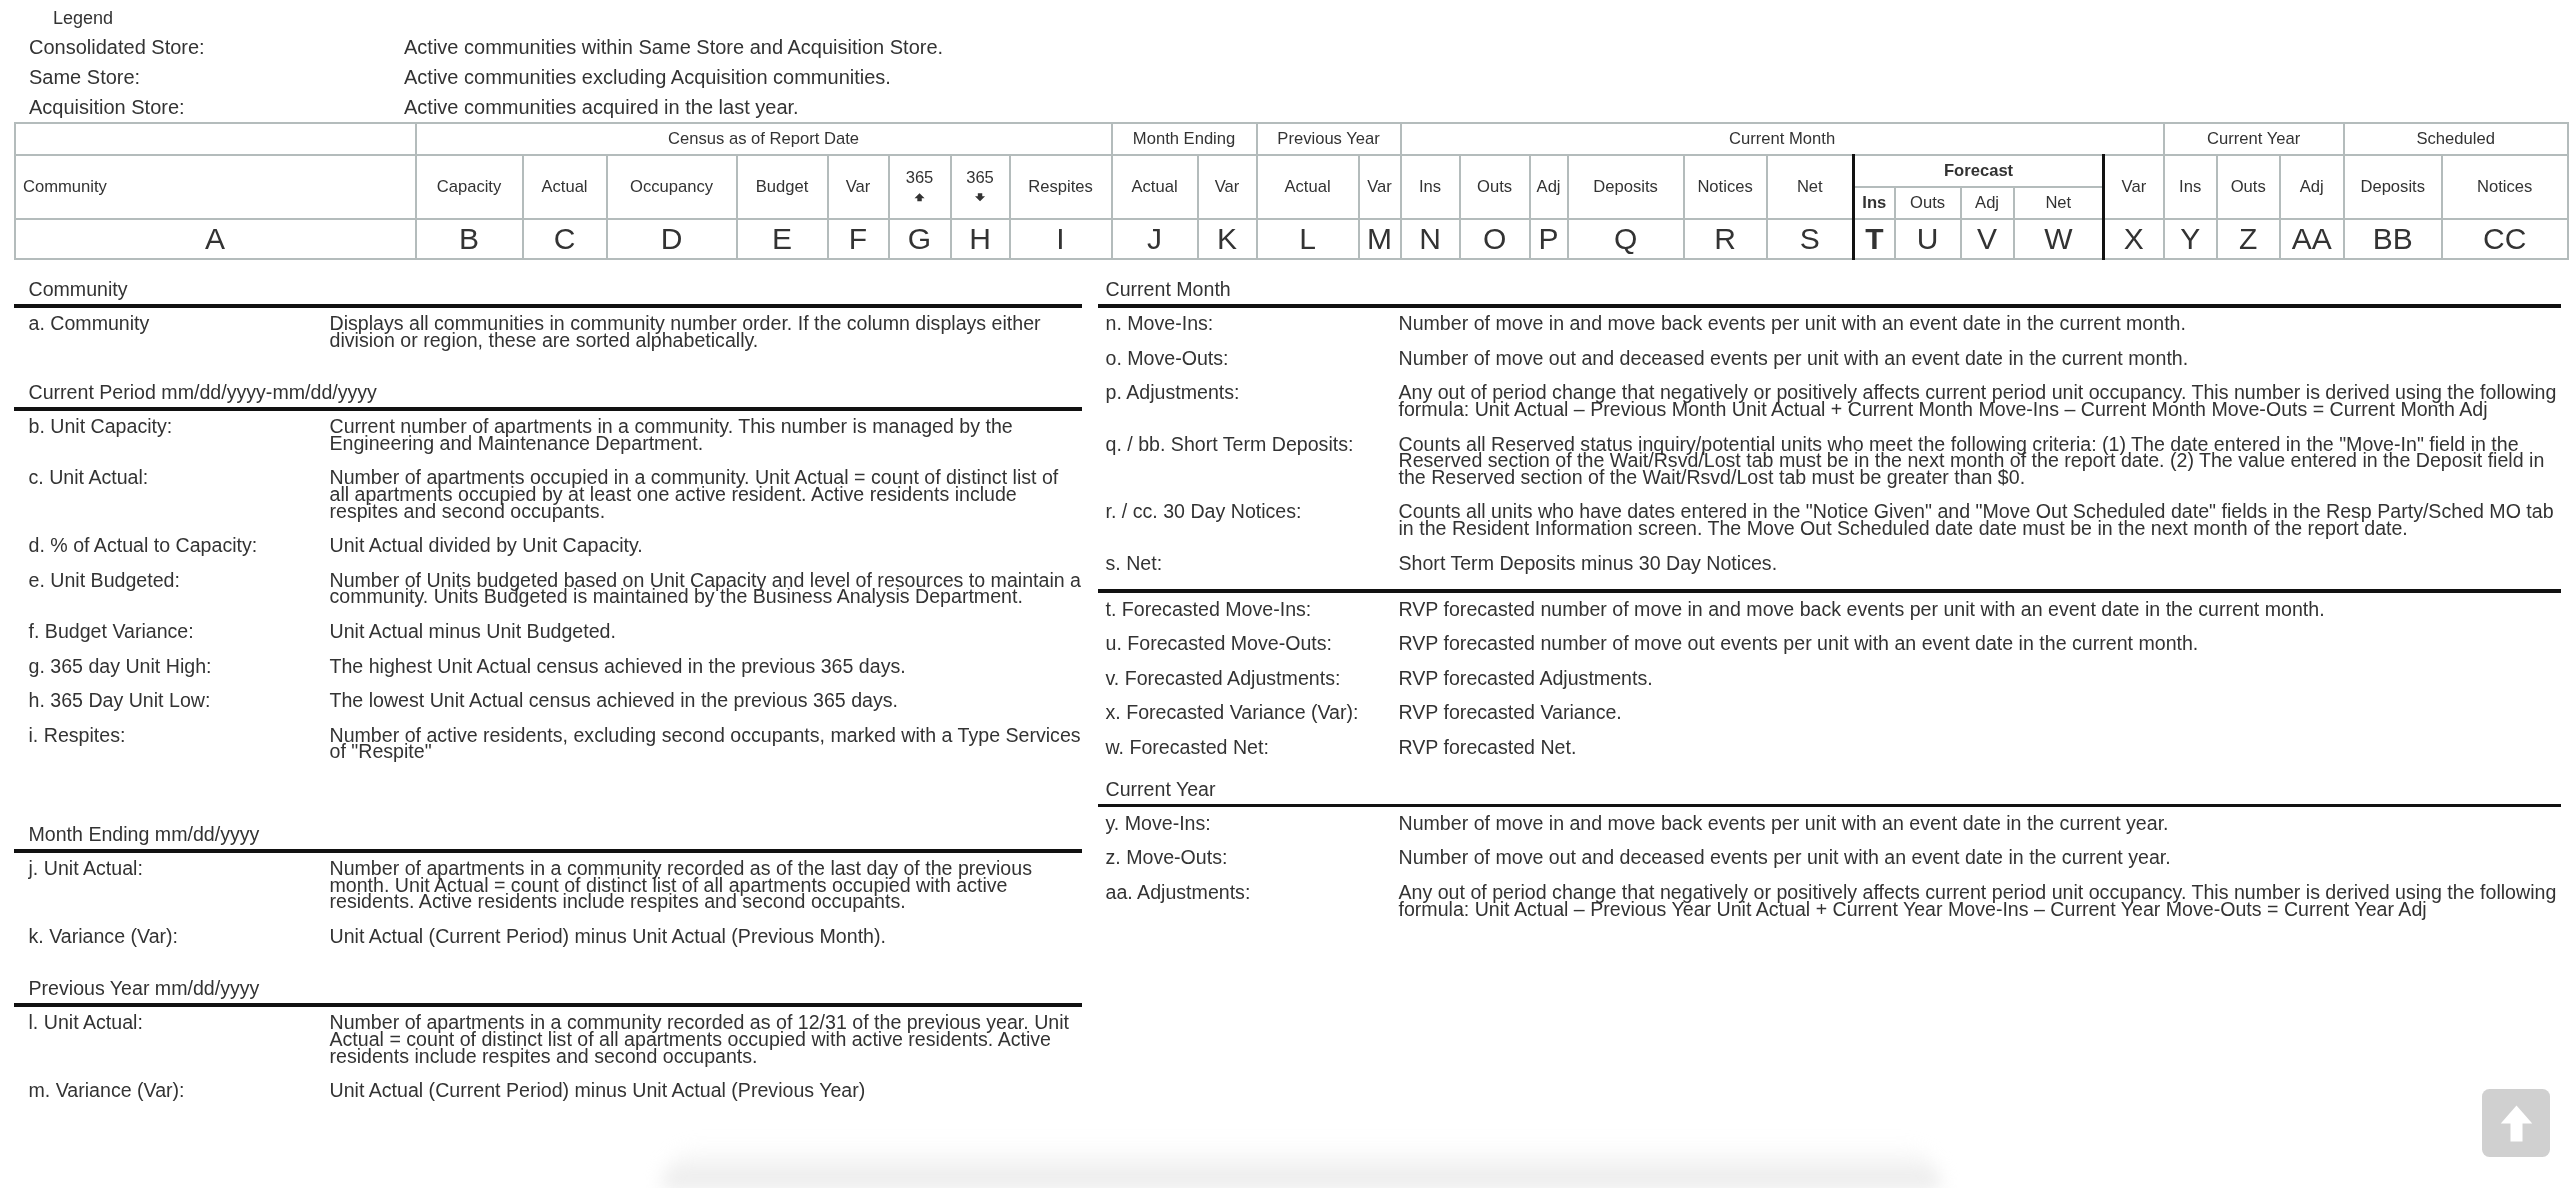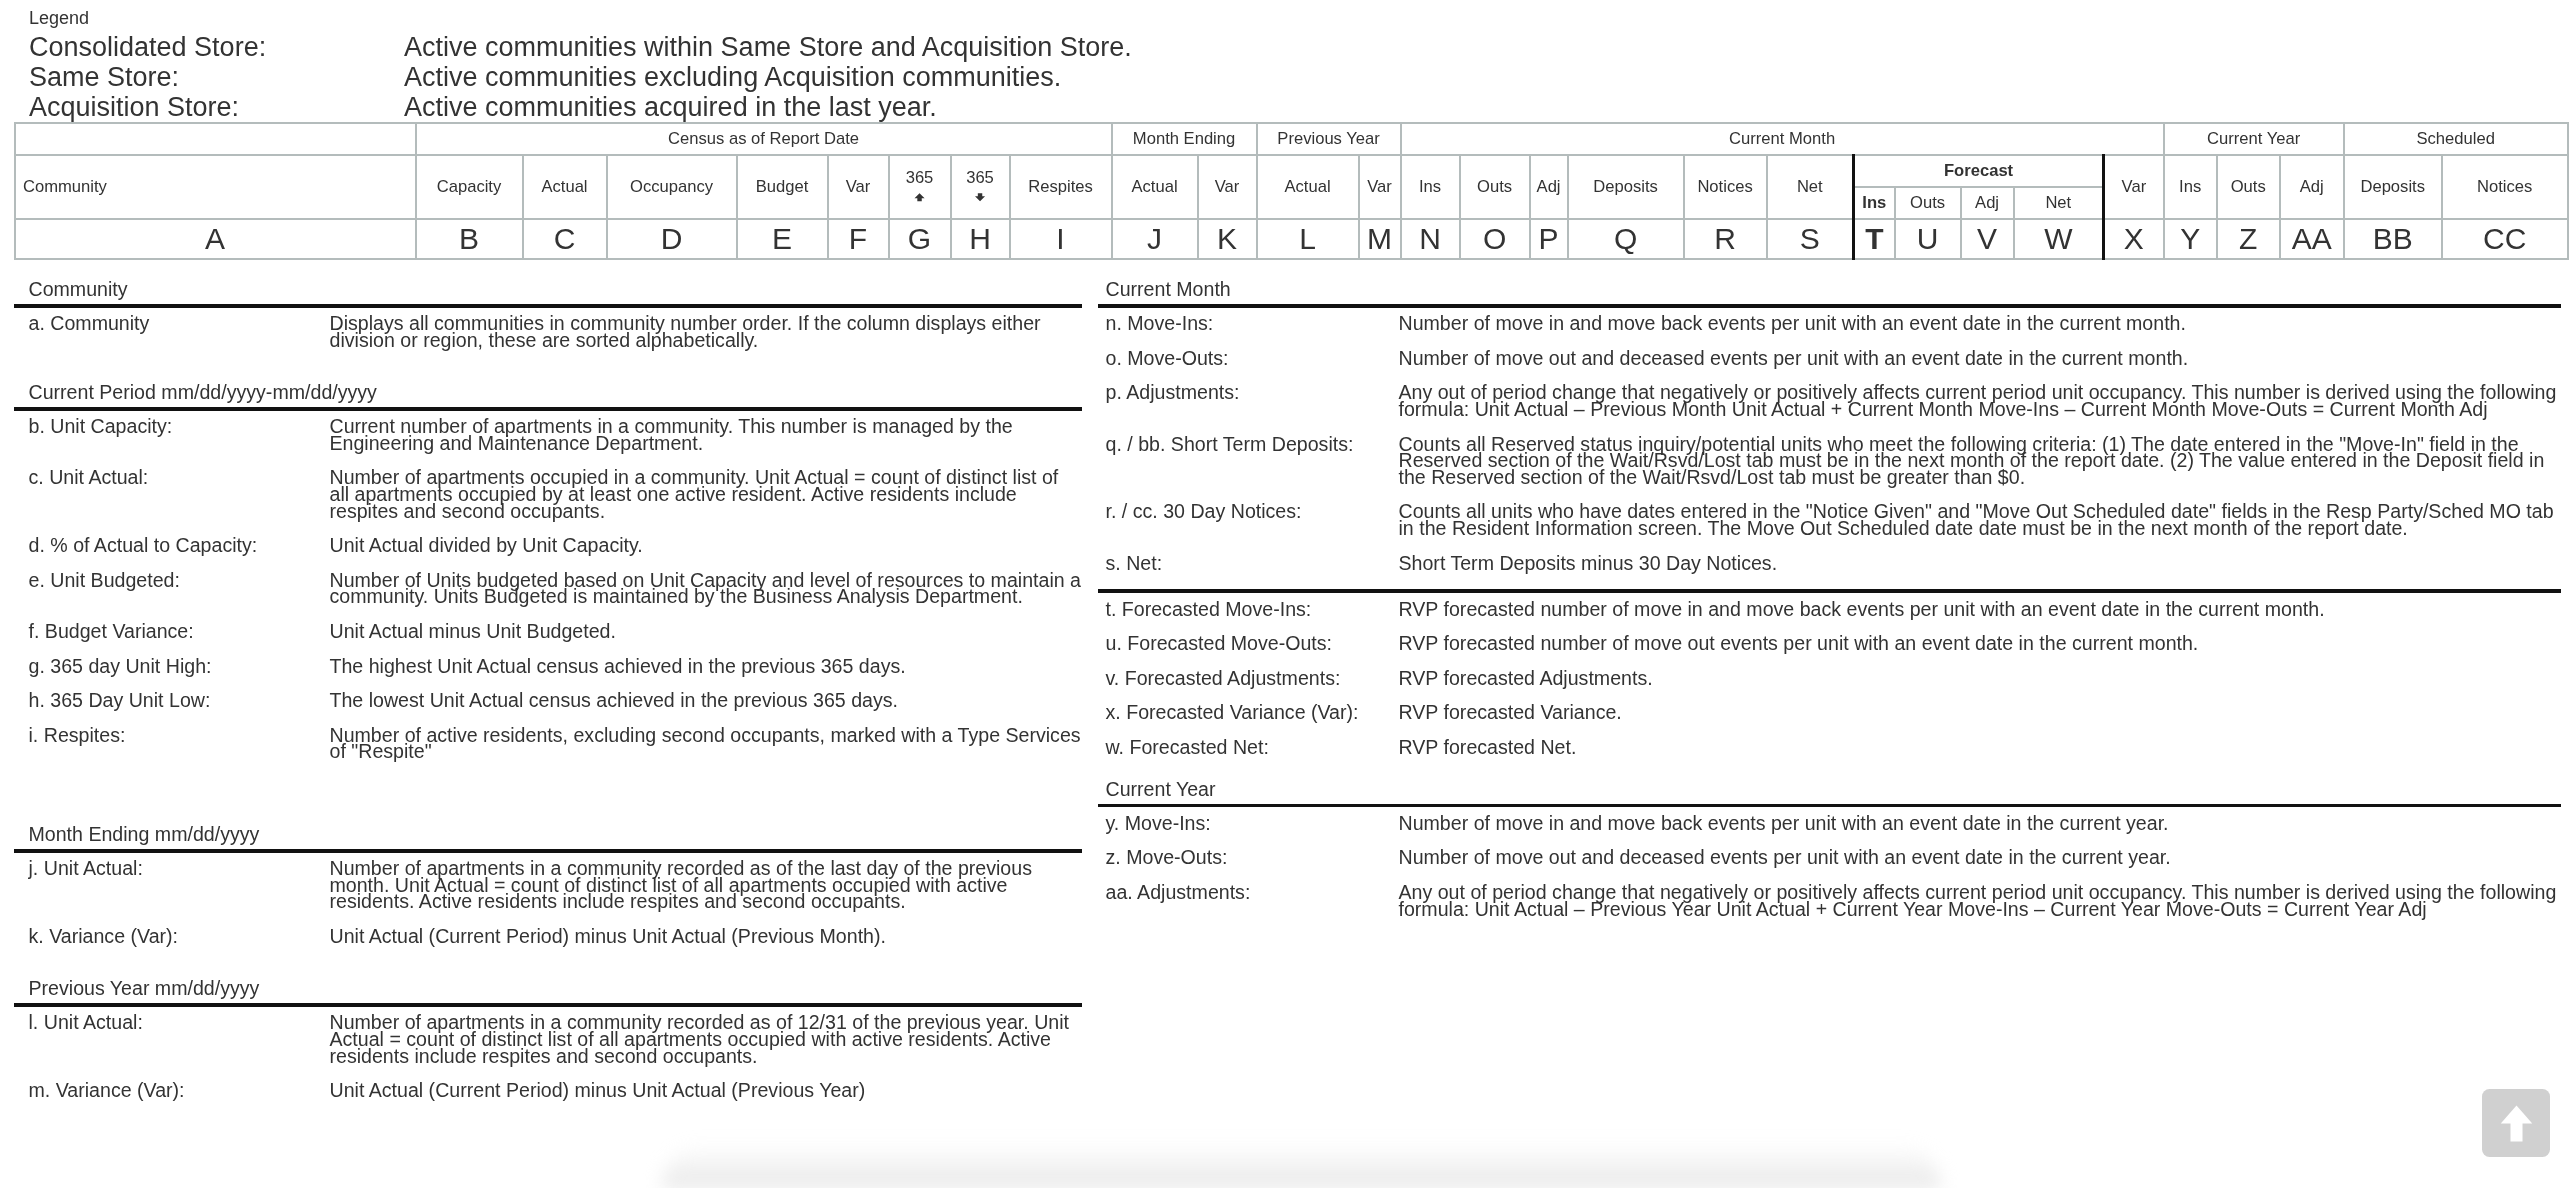--- a/index.html
+++ b/index.html
@@ -1,22 +1,22 @@
 <!DOCTYPE html>
 <html style="font-size:12px"><head>
 <meta charset="utf-8">
 <style>
   html, body { margin:0; padding:0; background:#ffffff; }
   body {
     width:2576px; height:1189px; position:relative; overflow:hidden;
     font-family:"Liberation Sans", sans-serif; color:#333333;
   }
   .legend { position:absolute; left:29px; top:4.5px; }
-  .legend-title { font-size:18px; line-height:27px; }
-  .legend-row { display:flex; font-size:27px; line-height:30px; }
+  .legend-title { font-size:18px; line-height:27px;margin-left:24px; }
+  .legend-row { display:flex; font-size:20px; line-height:30px; }
   .legend-row .lk { width:375px; }
   
   .keytable {
     position:absolute; left:13.5px; top:122px; width:2553px;
     border-collapse:collapse; table-layout:fixed;
   }
   .keytable td {
     border:2.3px solid #b4bcbc; text-align:center; vertical-align:middle;
     padding:0; font-size:16.6px; color:#333;
   }

